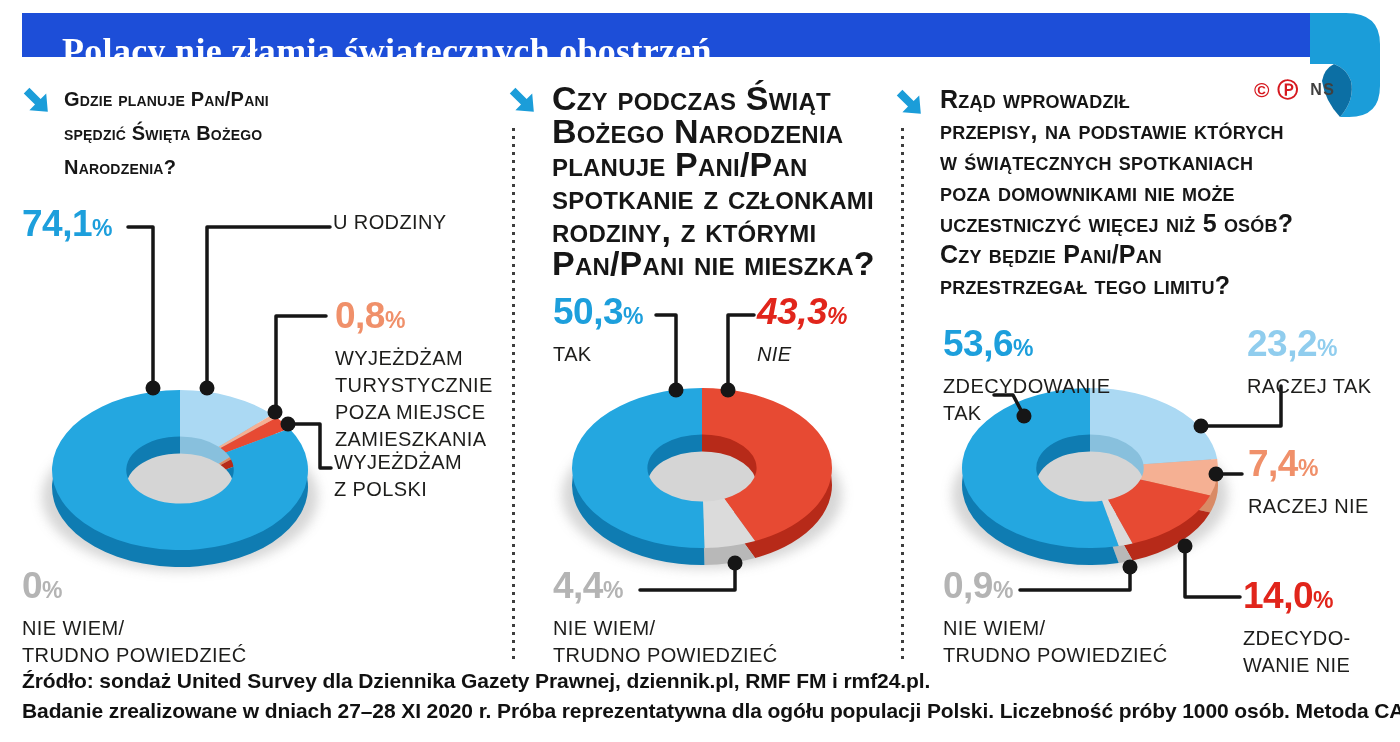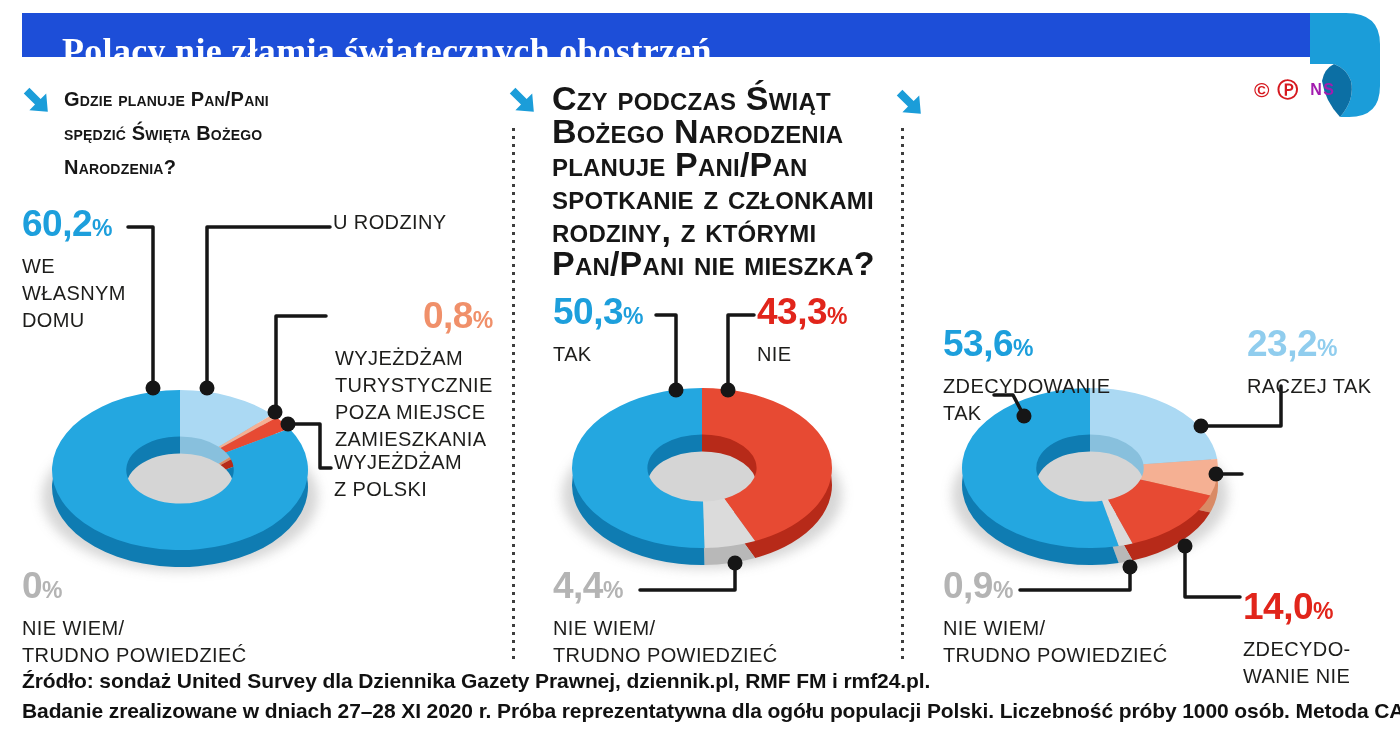--- a/index.html
+++ b/index.html
@@ -7,21 +7,21 @@
         font-family:"Liberation Sans",sans-serif;}
 
   
   #banner{position:absolute;left:22px;top:13px;width:1292px;height:44px;background:#1d4ed8;}
   #title{position:absolute;left:40px;top:11px;height:54px;line-height:54px;
          font-family:"Liberation Serif",serif;font-weight:bold;font-size:36px;color:#ffffff;
          letter-spacing:.3px;white-space:nowrap;}
   #tail{position:absolute;left:1310px;top:13px;}
   #cp{position:absolute;left:1254px;top:76px;font-size:21px;font-weight:bold;color:#d6191f;
       letter-spacing:1px;white-space:nowrap;}
-  #cp .ns{color:#a21caf;font-size:16px;font-weight:bold;letter-spacing:1.5px;vertical-align:2px;margin-left:4px;}
+  #cp .ns{color:#404040;font-size:16px;font-weight:bold;letter-spacing:1.5px;vertical-align:2px;margin-left:4px;}
 
   
   .divider{position:absolute;top:128px;height:534px;width:3px;
            background-image:repeating-linear-gradient(to bottom,#3d3d3d 0 3px,transparent 3px 8px);}
   #div1{left:512px;} #div2{left:901px;}
 
   
   .arrow{position:absolute;width:34px;height:34px;}
   #arrow1{left:20px;top:84px;} #arrow2{left:506px;top:84px;} #arrow3{left:893px;top:86px;}
   .q{position:absolute;font-weight:bold;font-variant:small-caps;color:#161616;
@@ -31,23 +31,23 @@
   #q3{left:940px;top:84px;font-size:25px;line-height:31px;}
 
   
   .vlabel{position:absolute;z-index:3;}
   .num{font-weight:bold;font-size:37px;letter-spacing:-.5px;line-height:40px;white-space:nowrap;}
   .num .pct{font-size:23px;}
   .cap{color:#1d1d1b;font-size:20px;line-height:27px;white-space:pre-line;
        letter-spacing:.4px;margin-top:5px;}
   .c1v0{left:22px;top:204px;}  .c1v1{left:333px;top:204px;} .c1v2{left:335px;top:296px;}
   .c1v3{left:334px;top:444px;} .c1v4{left:22px;top:566px;}
-  .c2v0{left:553px;top:292px;} .c2v1{left:757px;top:292px;} .c2v2{left:553px;top:566px;}
+  .c2v0{left:553px;top:292px;} .c2v1{left:757px;top:292px;font-style:italic;} .c2v2{left:553px;top:566px;}
   .c3v0{left:943px;top:324px;} .c3v1{left:1247px;top:324px;} .c3v2{left:1248px;top:444px;}
-  .c3v3{left:1243px;top:576px;margin-top:11px;} .c3v4{left:943px;top:566px;}
+  .c3v3{left:1243px;top:576px;} .c3v4{left:943px;top:566px;}
 
   
   #chart-layer{position:absolute;left:0;top:0;z-index:1;pointer-events:none;}
 
   
   #footer{position:absolute;left:22px;top:666px;font-size:21px;line-height:30px;
           font-weight:bold;color:#111;letter-spacing:-.1px;z-index:3;}
   #footer div{white-space:nowrap;}
 </style>
 </head>
@@ -84,20 +84,27 @@
   <div class="q" id="q2">Czy podczas Świąt
 Bożego Narodzenia
 planuje Pani/Pan
 spotkanie z członkami
 rodziny, z którymi
 Pan/Pani nie mieszka?</div>
 
   <svg class="arrow" id="arrow3" viewBox="0 0 30 30">
     <path fill="#1b9dd9" transform="rotate(45 15 15)" d="M2 11.5 H16 V4.5 L28.5 15 L16 25.5 V18.5 H2 Z"></path>
   </svg>
+  <div class="q" id="q3">Rząd wprowadził
+przepisy, na podstawie których
+w świątecznych spotkaniach
+poza domownikami nie może
+uczestniczyć więcej niż 5 osób?
+Czy będzie Pani/Pan
+przestrzegał tego limitu?</div>
 
   <svg id="chart-layer" width="1400" height="742">
     <defs>
         <filter id="f-blur" x="-30%" y="-30%" width="160%" height="160%">
           <feGaussianBlur stdDeviation="6"></feGaussianBlur>
         </filter>
       </defs>
   <ellipse cx="180" cy="497" rx="138" ry="73.60000000000001" fill="#8a8a8a" opacity="0.35" filter="url(#f-blur)"></ellipse>
       <path d="M180 407 A128 80 0 0 1 272.2710040223469 431.55414445468824 L218.7538216893857 463.7127406709691 A53.76 33.6 0 0 0 180 453.4 Z" fill="#88c0dd"></path>
       <path d="M272.2710040223469 431.55414445468824 A128 80 0 0 1 276.61602912778227 434.5247717832666 L220.57873223366855 464.960404148972 A53.76 33.6 0 0 0 218.7538216893857 463.7127406709691 Z" fill="#d98a65"></path>
@@ -145,30 +152,27 @@
       <circle cx="1201" cy="426" r="7.5" fill="#161616"></circle>
       <polyline points="1242,474 1219,474" fill="none" stroke="#161616" stroke-width="3.5" stroke-linejoin="round" stroke-linecap="round"></polyline>
       <circle cx="1216" cy="474" r="7.5" fill="#161616"></circle>
       <polyline points="1185,546 1185,597 1240,597" fill="none" stroke="#161616" stroke-width="3.5" stroke-linejoin="round" stroke-linecap="round"></polyline>
       <circle cx="1185" cy="546" r="7.5" fill="#161616"></circle>
       <polyline points="1130,567 1130,590 1020,590" fill="none" stroke="#161616" stroke-width="3.5" stroke-linejoin="round" stroke-linecap="round"></polyline>
       <circle cx="1130" cy="567" r="7.5" fill="#161616"></circle>
     </svg>
 
   <div class="vlabel c1v0">
-    <div class="num" style="color: rgb(29, 159, 220);"><span>60,2</span><span class="pct">%</span></div>
-    <div class="cap">WE
-WŁASNYM
-DOMU</div>
+    <div class="num" style="color: rgb(29, 159, 220);"><span>74,1</span><span class="pct">%</span></div>
   </div>
   <div class="vlabel c1v1">
     <div class="cap">U RODZINY</div>
   </div>
   <div class="vlabel c1v2">
-    <div class="num" style="color: rgb(240, 144, 106); text-align: right;"><span>0,8</span><span class="pct">%</span></div>
+    <div class="num" style="color: rgb(240, 144, 106);"><span>0,8</span><span class="pct">%</span></div>
     <div class="cap">WYJEŻDŻAM
 TURYSTYCZNIE
 POZA MIEJSCE
 ZAMIESZKANIA</div>
   </div>
   <div class="vlabel c1v3">
     <div class="cap">WYJEŻDŻAM
 Z POLSKI</div>
   </div>
   <div class="vlabel c1v4">
@@ -193,20 +197,24 @@
 
   <div class="vlabel c3v0">
     <div class="num" style="color: rgb(29, 159, 220);"><span>53,6</span><span class="pct">%</span></div>
     <div class="cap">ZDECYDOWANIE
 TAK</div>
   </div>
   <div class="vlabel c3v1">
     <div class="num" style="color: rgb(144, 205, 238);"><span>23,2</span><span class="pct">%</span></div>
     <div class="cap">RACZEJ TAK</div>
   </div>
+  <div class="vlabel c3v2">
+    <div class="num" style="color: rgb(240, 144, 106);"><span>7,4</span><span class="pct">%</span></div>
+    <div class="cap">RACZEJ NIE</div>
+  </div>
   <div class="vlabel c3v3">
     <div class="num" style="color: rgb(225, 37, 27);"><span>14,0</span><span class="pct">%</span></div>
     <div class="cap">ZDECYDO-
 WANIE NIE</div>
   </div>
   <div class="vlabel c3v4">
     <div class="num" style="color: rgb(180, 180, 180);"><span>0,9</span><span class="pct">%</span></div>
     <div class="cap">NIE WIEM/
 TRUDNO POWIEDZIEĆ</div>
   </div>

